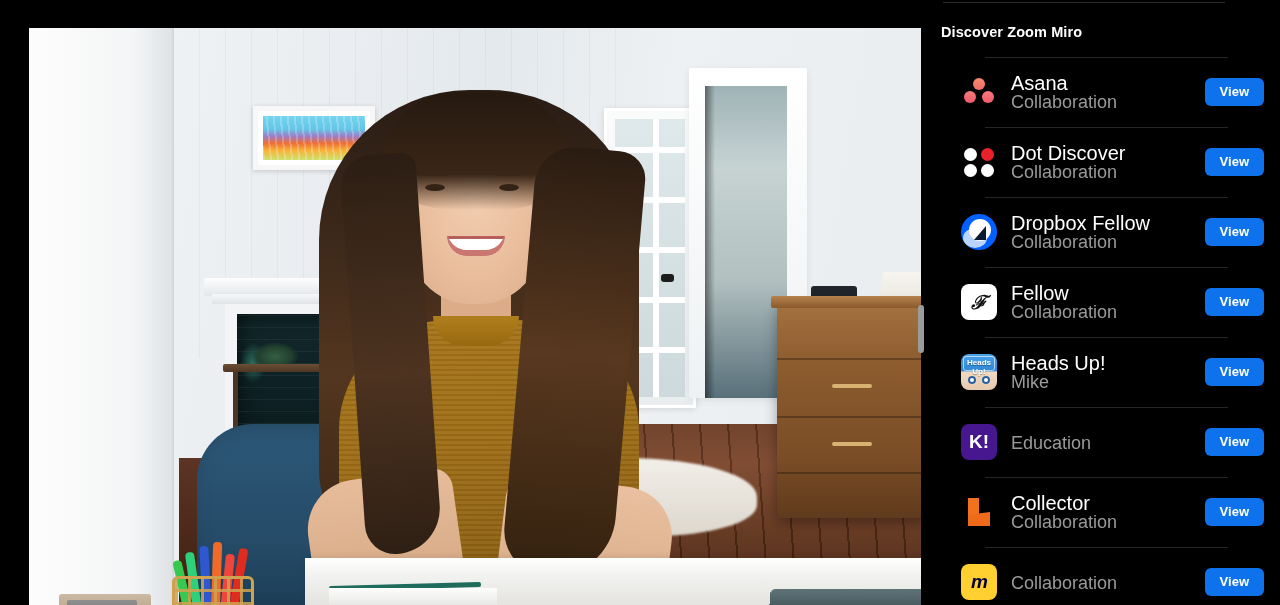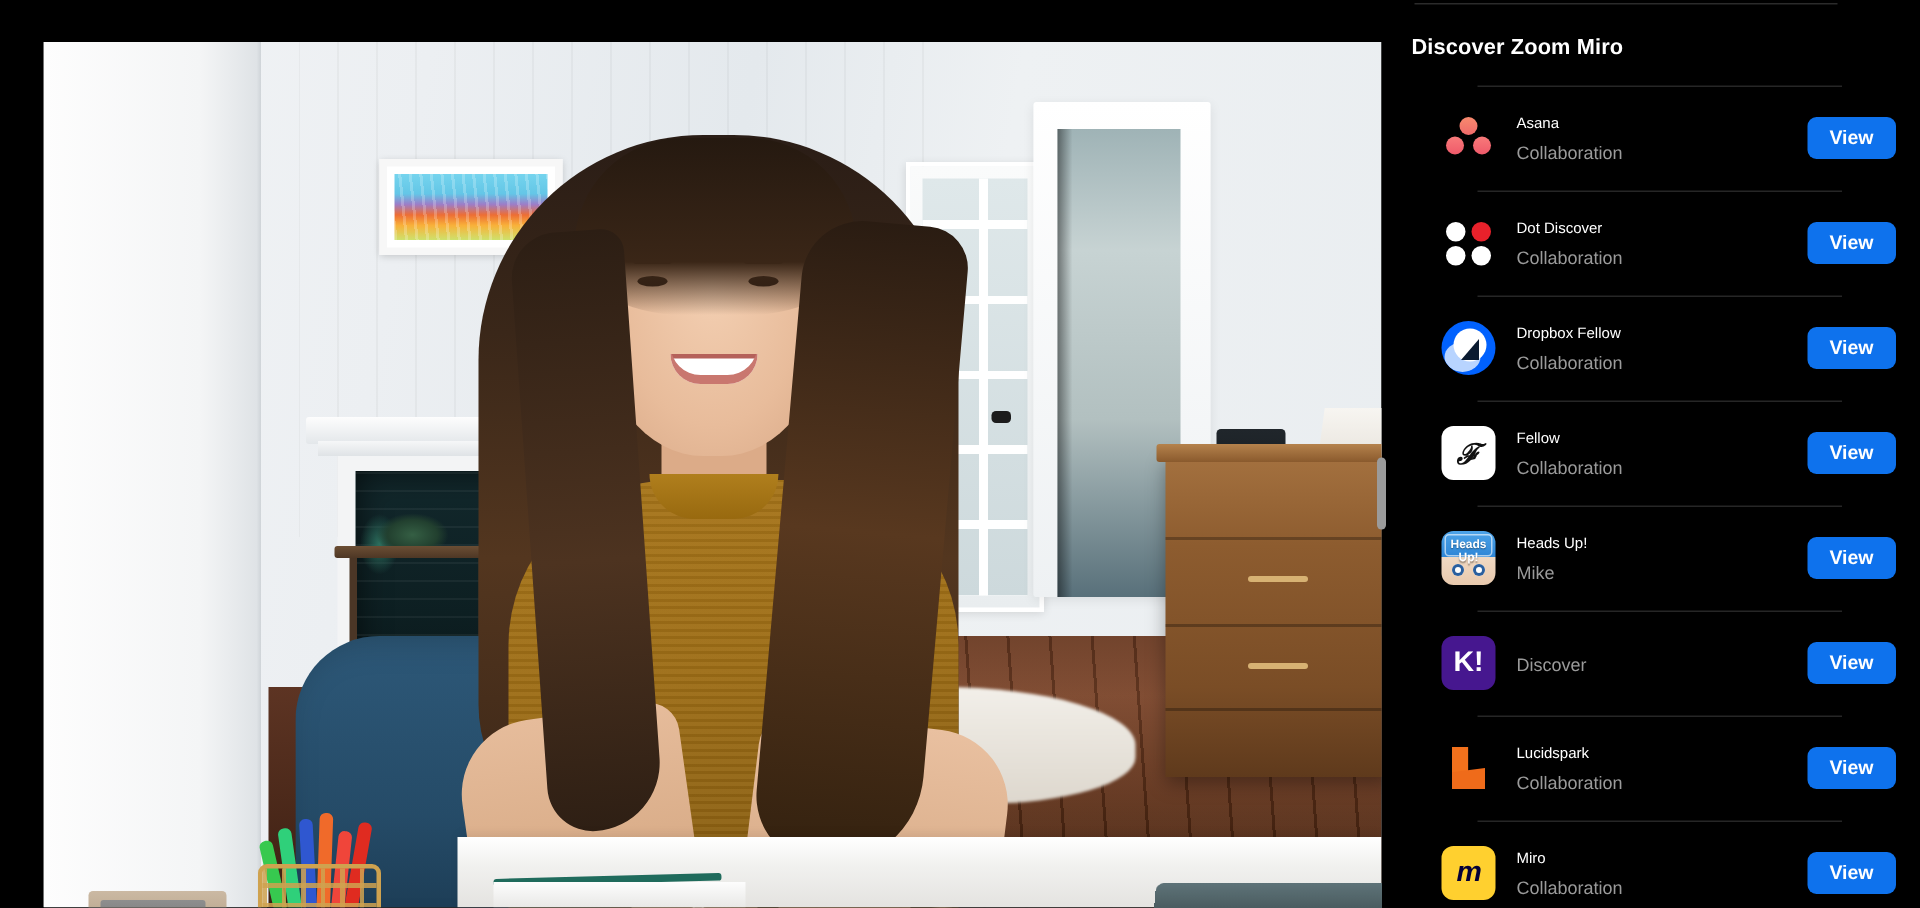--- a/index.html
+++ b/index.html
@@ -265,22 +265,22 @@
   }
   .app-row::before {
     content: ""; position: absolute; left: 60px; right: 52px; top: 0; height: 1px;
     background: #262626;
   }
   .app-icon {
     width: 36px; height: 36px; flex: 0 0 36px; margin-right: 14px; margin-left: 20px;
     border-radius: 8px; position: relative; overflow: hidden;
   }
   .app-text { flex: 1 1 auto; min-width: 0; }
-  .app-name { font-size: 10px; color: #fff; line-height: 18px; white-space: nowrap; }
-  .app-cat { font-size: 12px; color: #9a9a9a; line-height: 16px; margin-top: 2px; white-space: nowrap; }
+  .app-name { font-size: 20px; color: #fff; line-height: 18px; white-space: nowrap; }
+  .app-cat { font-size: 18px; color: #9a9a9a; line-height: 16px; margin-top: 2px; white-space: nowrap; }
   .view-btn {
     flex: 0 0 auto; background: #0e72ed; color: #fff;
     font-size: 13px; font-weight: bold; font-family: "Liberation Sans", sans-serif;
     border: none; border-radius: 6px; padding: 6px 15px; cursor: pointer;
     line-height: 16px;
   }
 
   
   .ic-asana { background: #000; }
   .ic-asana i { position: absolute; border-radius: 50%; background: #f06a6a; display: block; }
@@ -508,43 +508,42 @@
           <div class="app-cat">Mike</div>
         </div>
         <button class="view-btn">View</button>
       </div>
 
       <div class="app-row">
         <div class="app-icon ic-kahoot">
           <span class="k">K!</span>
         </div>
         <div class="app-text">
-          <div class="app-cat">Discover</div>
+          <div class="app-cat">Education</div>
         </div>
         <button class="view-btn">View</button>
       </div>
 
       <div class="app-row">
         <div class="app-icon ic-lucid">
           <div class="l1"></div>
             <div class="l2"></div>
         </div>
         <div class="app-text">
-          <div class="app-name">Lucidspark</div>
+          <div class="app-name">Collector</div>
           <div class="app-cat">Collaboration</div>
         </div>
         <button class="view-btn">View</button>
       </div>
 
       <div class="app-row">
         <div class="app-icon ic-miro">
           <span class="m">m</span>
         </div>
         <div class="app-text">
-          <div class="app-name">Miro</div>
           <div class="app-cat">Collaboration</div>
         </div>
         <button class="view-btn">View</button>
       </div>
 
     </div>
   </div>
 
 </div>
 

